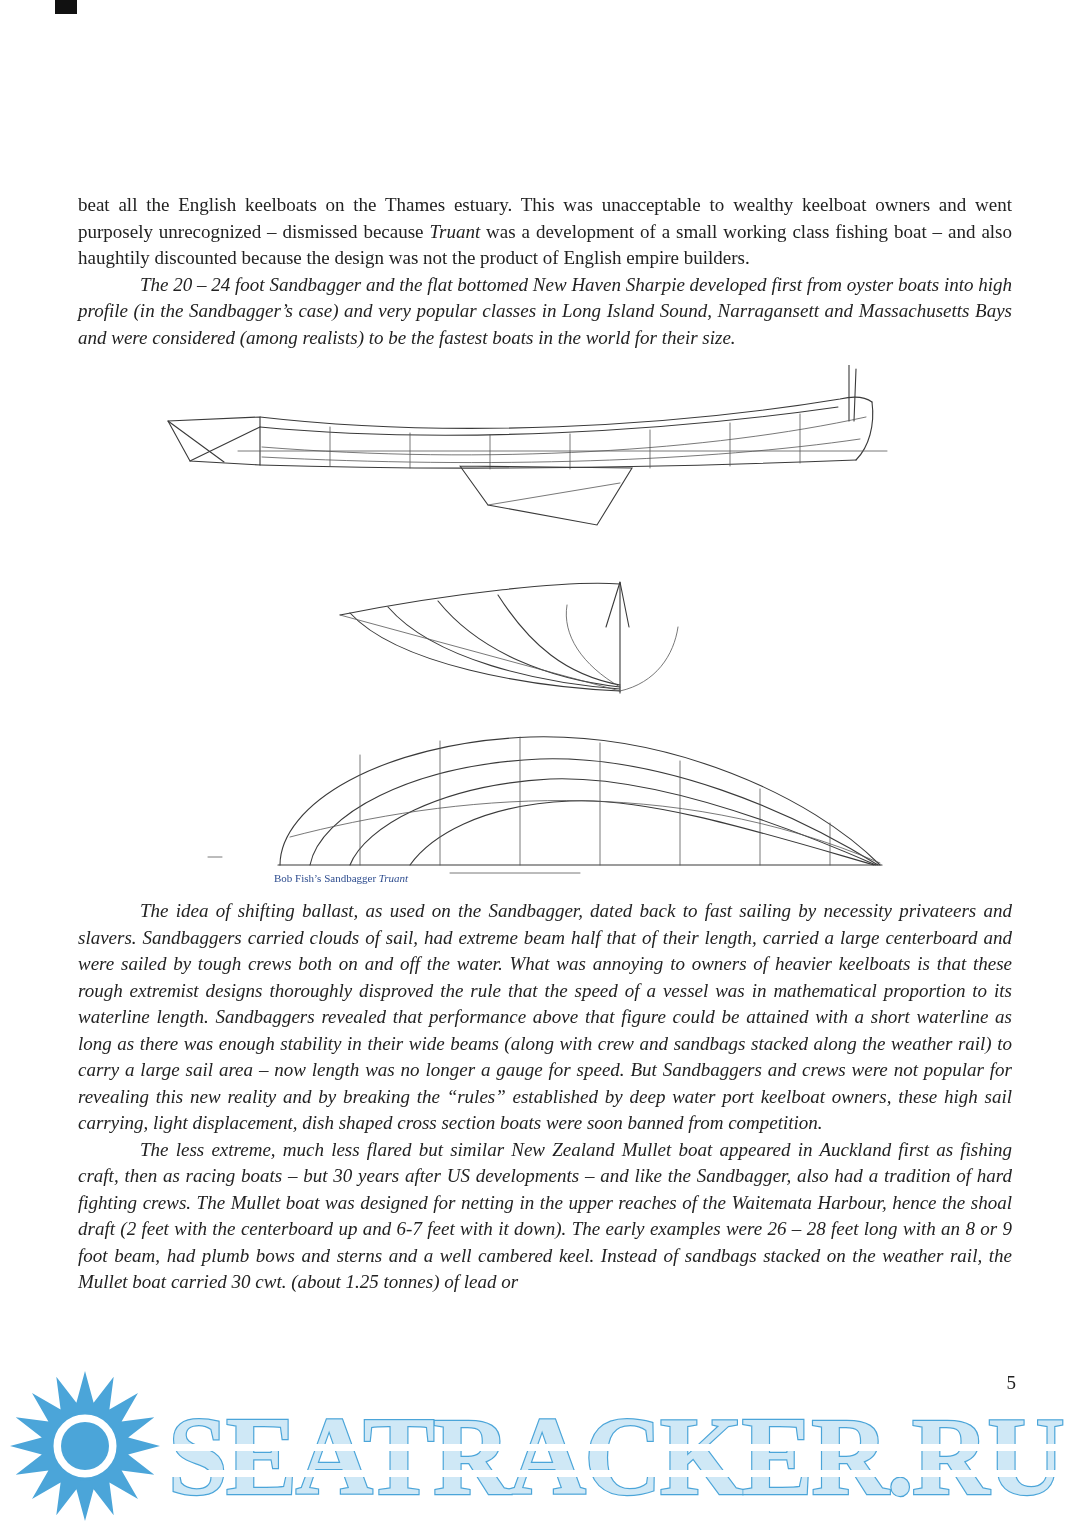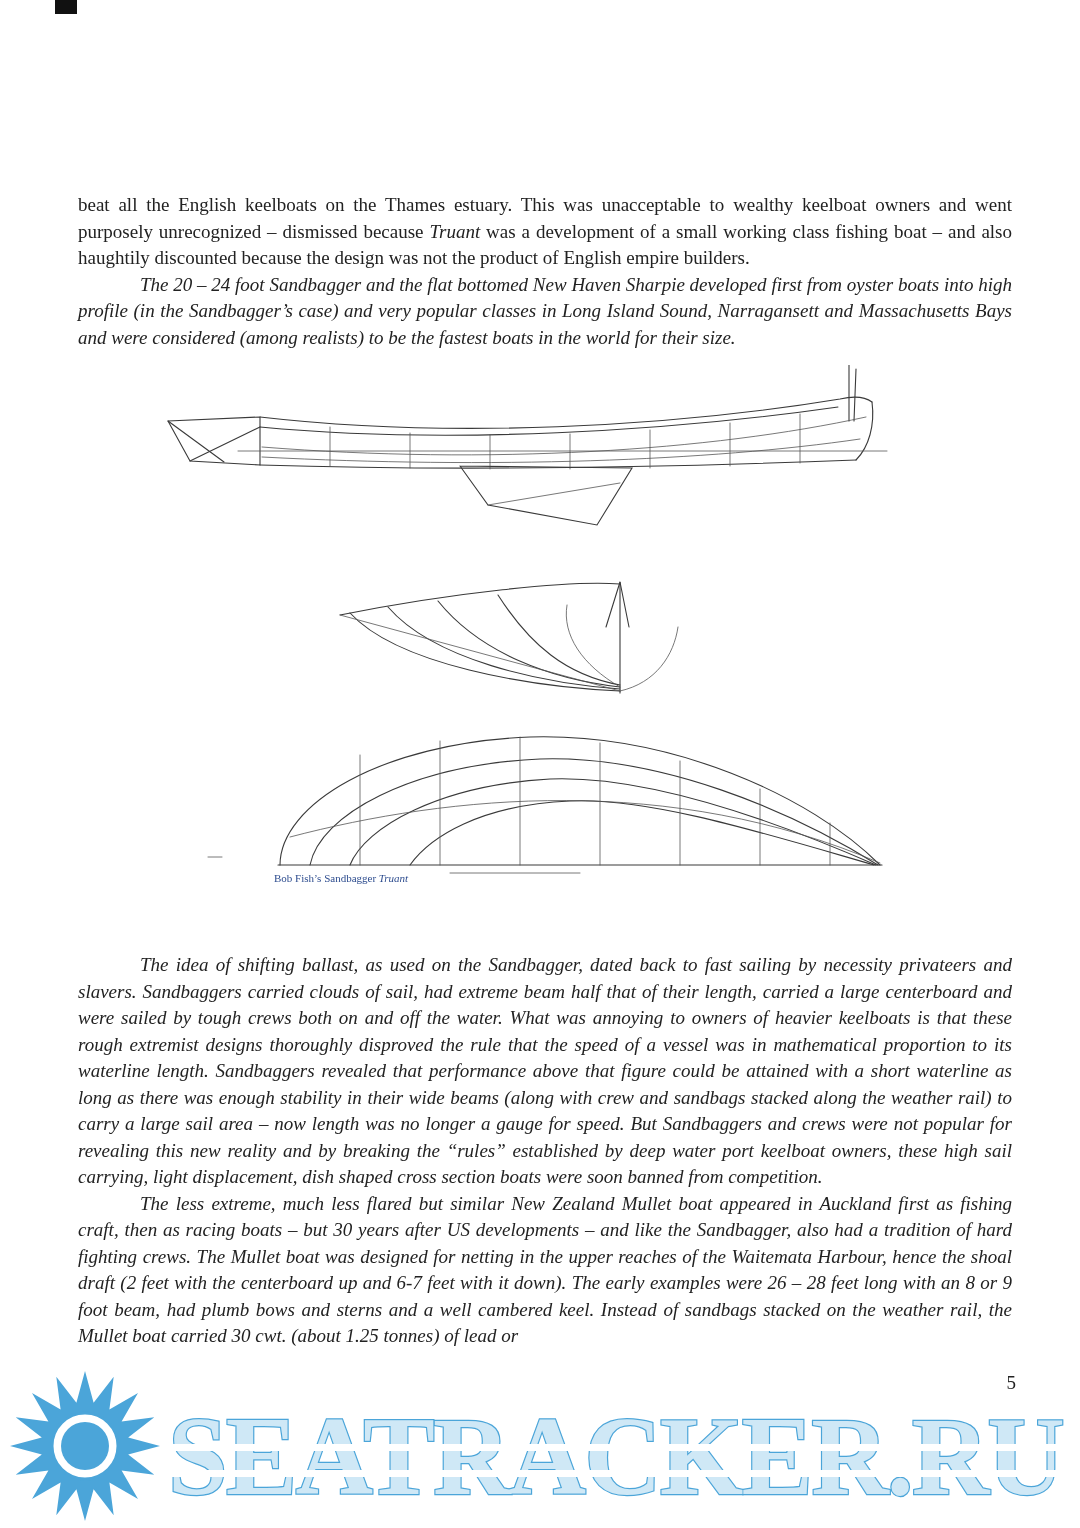--- a/index.html
+++ b/index.html
@@ -14,21 +14,21 @@
   .scan-artifact{
     position:absolute;left:55px;top:0;width:22px;height:14px;background:#111;
   }
   .text-block{
     position:absolute;left:78px;width:934px;
     font-size:19px;line-height:26.5px;text-align:justify;
   }
   .text-block p{margin:0;}
   .text-block p.indent{text-indent:62px;font-style:italic;}
   #text-top{top:192px;}
-  #text-bottom{top:952px;}
+  #text-bottom{top:898px;}
   .figure{
     position:absolute;left:150px;top:365px;width:780px;height:515px;
   }
   .figure svg{display:block;}
   .figure path,.figure line,.figure polyline,.figure polygon{
     fill:none;stroke:#3a3a3a;stroke-width:1.1;stroke-linecap:round;
   }
   .figure .thin{stroke-width:0.8;stroke:#555;}
   .caption{
     position:absolute;left:264px;top:872px;

